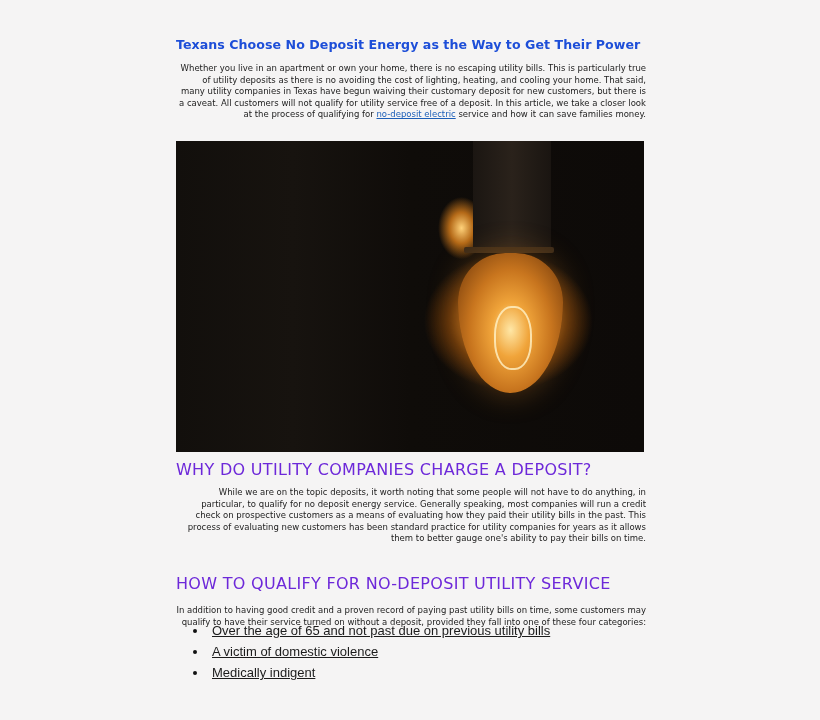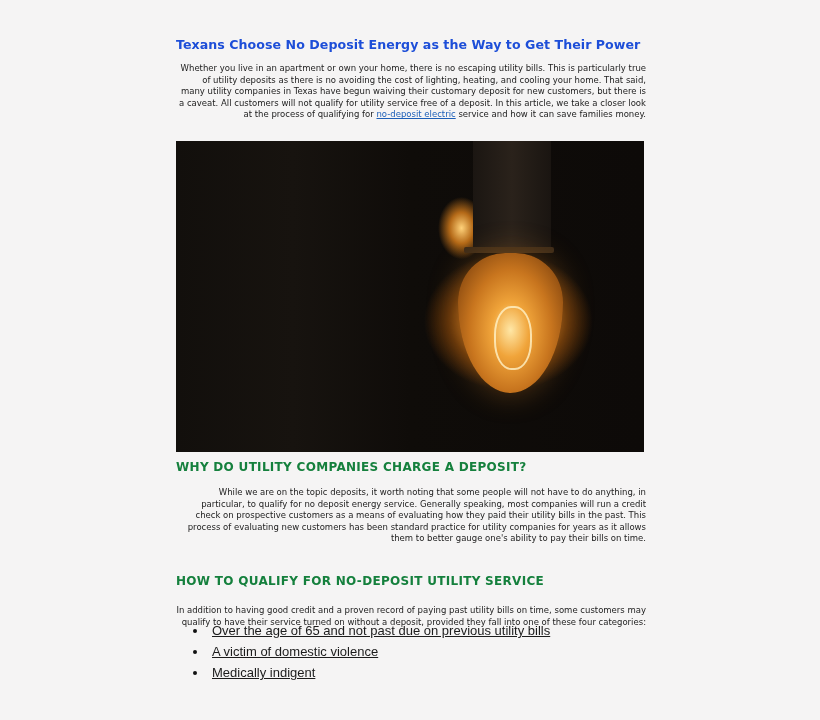--- a/index.html
+++ b/index.html
@@ -48,21 +48,21 @@
       box-shadow: 0 0 30px rgba(230,140,40,0.35);
     }
     .filament {
       position: absolute; left: 318px; top: 165px; width: 34px; height: 60px;
       border: 2px solid #fff2c8; border-radius: 45%;
       opacity: 0.8;
     }
     .h2 {
       position: absolute; left: 0; width: 480px;
       font-family: "DejaVu Sans", sans-serif;
-      font-weight: bold; font-size: 12px; color: #15803d;
+      font-weight: normal; font-size: 16px; color: #6d28d9;
       white-space: nowrap; letter-spacing: 0.3px;
     }
     .h2a { top: 460px; }
     .p2 { top: 487px; }
     .h2b { top: 555px; margin-top: 19px; }
     .p3 { top: 605px; }
     .bullets {
       position: absolute; left: 0; top: 620px; width: 470px;
       list-style: none; margin: 0; padding: 0;
     }

